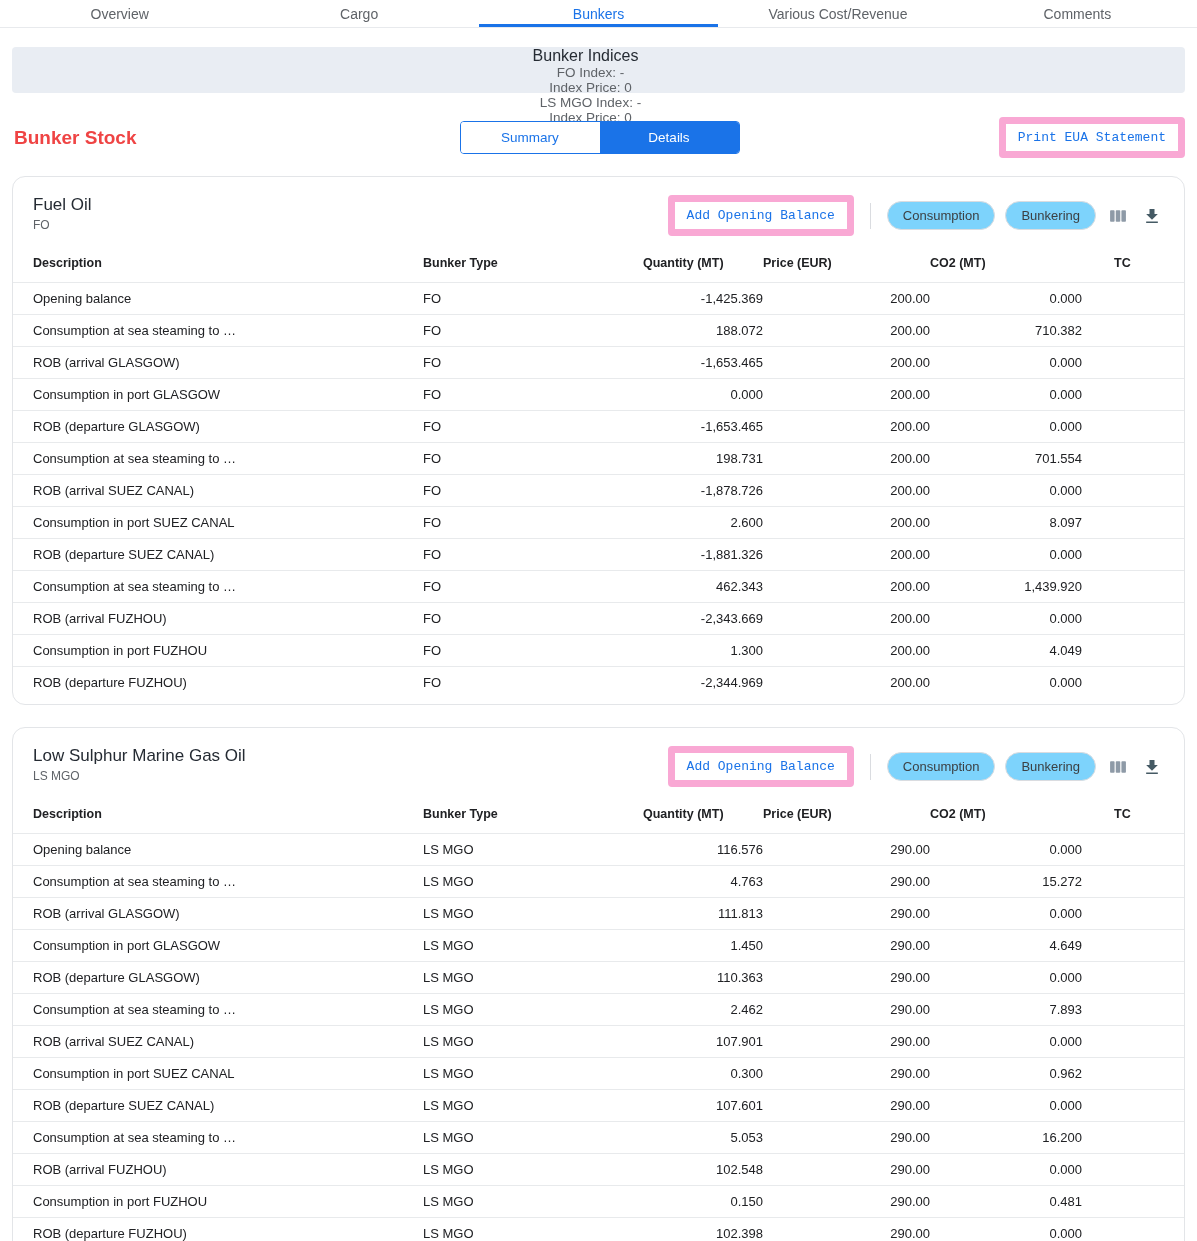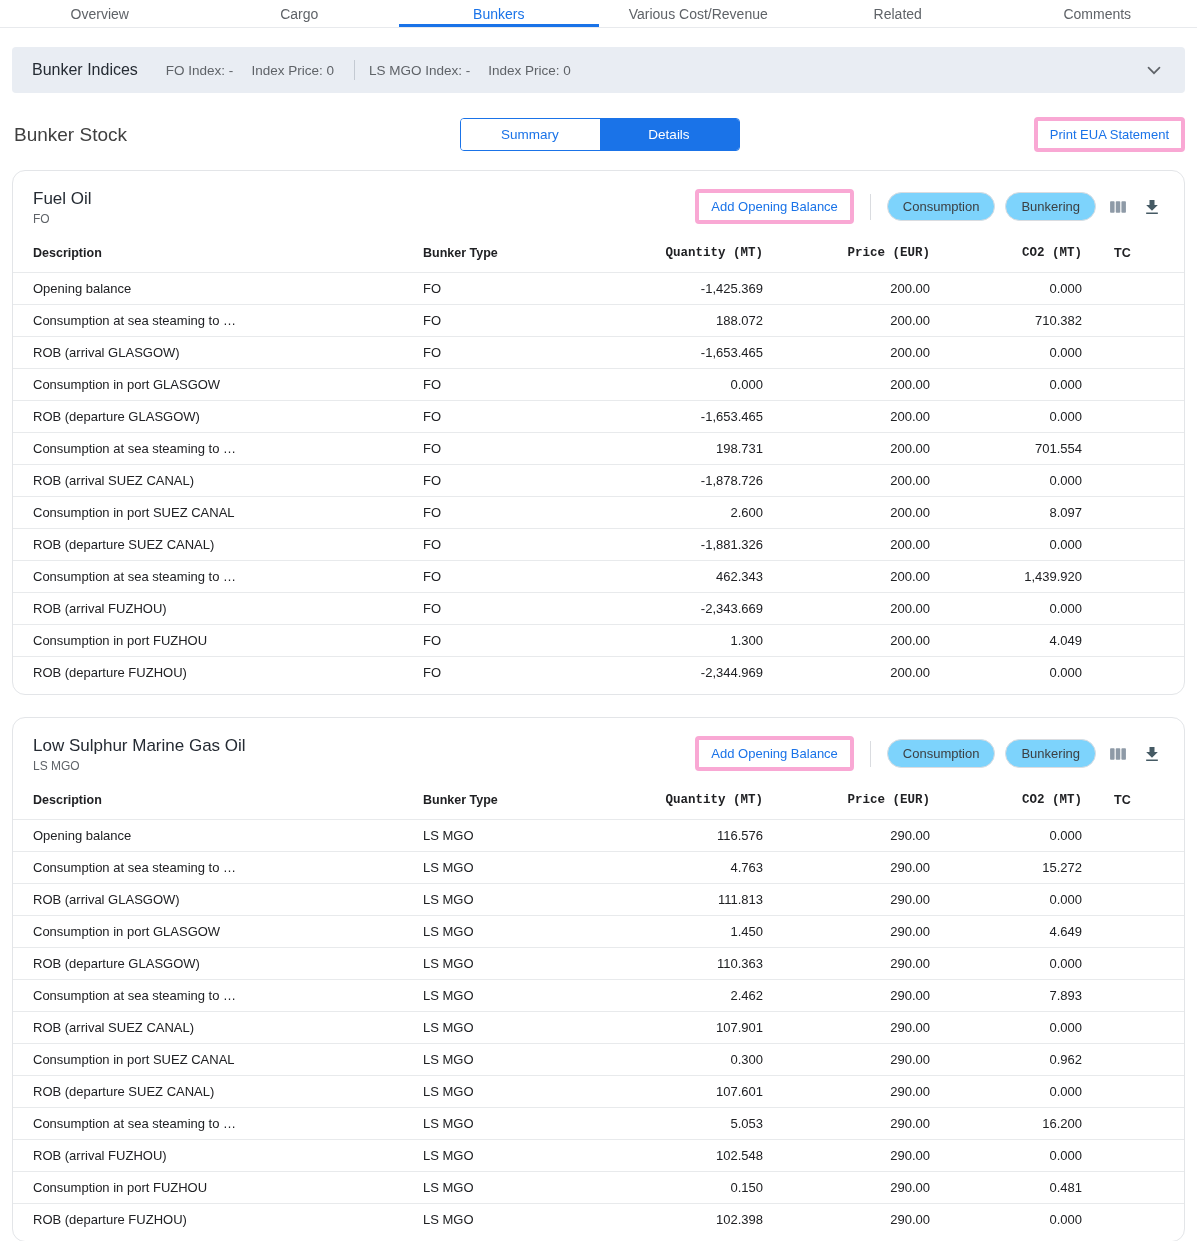--- a/index.html
+++ b/index.html
@@ -15,80 +15,79 @@
   .tab {
     flex:1; display:flex; align-items:center; justify-content:center;
     font-size:14px; color:#5f6368; cursor:pointer; position:relative; white-space:nowrap;
   }
   .tab.active { color:#1a73e8; font-weight:500; }
   .tab.active::after { content:""; position:absolute; left:0; right:0; bottom:0; height:3px; background:#1a73e8; }
 
   
   .indices {
     margin:19px 12px 0; height:46px; background:#e9edf3; border-radius:4px;
-    display:flex; align-items:center; padding:0 18px 0 20px;
+    display:flex; align-items:center; padding:0 18px 0 20px;flex-direction:column;
   }
   .indices-title { font-size:16px; color:#252b33; margin-right:28px; }
   .indices-item { font-size:13.5px; color:#5f6368; margin-right:18px; white-space:nowrap; }
   .indices-vdiv { width:1px; height:20px; background:#c4cad2; margin:0 14px 0 2px; }
   .indices-spacer { flex:1; }
   .icon-plain { display:flex; align-items:center; justify-content:center; background:none; border:none; padding:2px; cursor:pointer; }
 
   
   .stock-row { display:flex; align-items:center; margin:24px 12px 18px 14px; }
-  .stock-title { flex:1; font-size:19px; font-weight:400; color:#404040; }
+  .stock-title { flex:1; font-size:19px; font-weight:700; color:#ef4444; }
   .segmented { display:flex; border:1px solid #1a73e8; border-radius:4px; overflow:hidden; }
   .seg {
     width:139px; height:31px; font-size:13.5px; border:none; cursor:pointer;
     font-family:"Liberation Sans", sans-serif;
   }
   .seg.summary { background:#ffffff; color:#1a73e8; }
   .seg.details { background:#1a73e8; color:#ffffff; }
   .stock-right { flex:1; display:flex; justify-content:flex-end; }
   .btn-outline {
-    background:#fff; border:4px solid #f9a8d4; border-radius:4px; color:#1a73e8;
-    font-size:13px; padding:6px 12px; cursor:pointer; font-family:Liberation Sans, sans-serif; white-space:nowrap;
+    background:#fff; border:7px solid #f9a8d4; border-radius:4px; color:#1a73e8;
+    font-size:13px; padding:6px 12px; cursor:pointer; font-family:Liberation Mono, monospace; white-space:nowrap;
   }
 
   
   .card { margin:0 12px 22px; border:1px solid #e3e5e8; border-radius:13px; background:#fff; padding:16px 0 6px; }
   .card-head { display:flex; align-items:flex-start; padding:2px 20px 10px; }
   .card-title { font-size:17px; font-weight:500; color:#252b33; }
   .card-subtitle { font-size:12px; color:#5f6368; margin-top:3px; }
   .card-actions { margin-left:auto; display:flex; align-items:center; gap:10px; }
   .pill {
     background:#7dd3fc; border:1px solid #dadce0; border-radius:16px; color:#3c4043;
     font-size:13px; padding:6px 15px; cursor:pointer; font-family:"Liberation Sans", sans-serif; white-space:nowrap;
   }
   .vdiv { width:1px; height:26px; background:#dadce0; margin:0 6px; }
 
   
   table { width:100%; border-collapse:collapse; table-layout:fixed; }
   th {
     font-size:12.5px; font-weight:bold; color:#202124; text-align:left;
     padding:10px 0 12px; padding-left:20px;
   }
-  th.num { text-align:right; padding-left:0;font-family:Liberation Mono, monospace; }
+  th.num { padding-left:0; }
   th.tc { padding-left:32px; }
   td {
     font-size:13px; color:#202124; padding:8px 0; padding-left:20px;
     border-top:1px solid #e8eaec; overflow:hidden; text-overflow:ellipsis; white-space:nowrap;
   }
   td.num { text-align:right; padding-left:0; }
   td.tc { padding-left:32px; }
 </style>
 </head>
 <body>
 
 <nav class="tabbar">
   <div class="tab">Overview</div>
   <div class="tab">Cargo</div>
   <div class="tab active">Bunkers</div>
   <div class="tab">Various Cost/Revenue</div>
-  <div class="tab">Related</div>
   <div class="tab">Comments</div>
 </nav>
 
 <section class="indices">
   <span class="indices-title">Bunker Indices</span>
   <span class="indices-item">FO Index: -</span>
   <span class="indices-item">Index Price: 0</span>
   <span class="indices-vdiv"></span>
   <span class="indices-item">LS MGO Index: -</span>
   <span class="indices-item">Index Price: 0</span>

